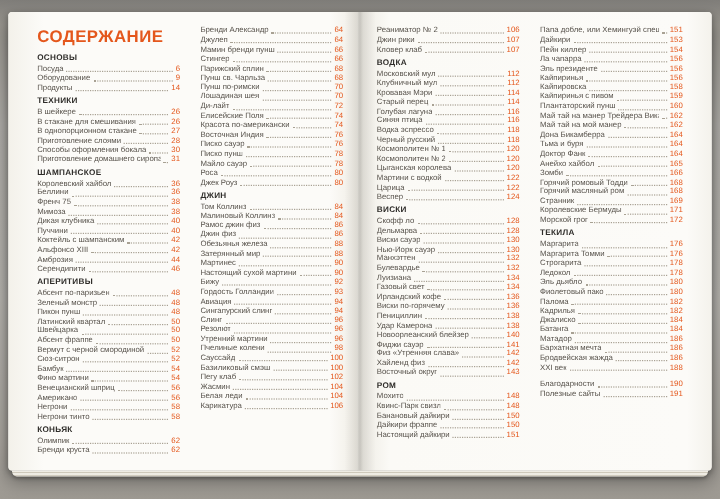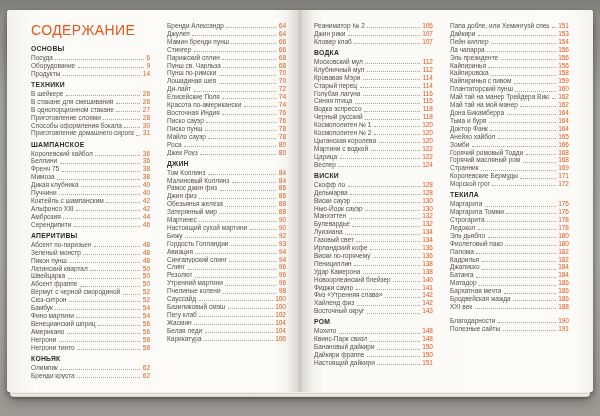--- a/index.html
+++ b/index.html
@@ -29,21 +29,21 @@
     background:linear-gradient(90deg,#f3f1ea 0%,#fcfbf8 10%,#fcfbf8 92%,#efece4 100%);
     padding:12px 12px 8px 24px;gap:17px;
   }
   .page.right{
     border-radius:0 3px 3px 0;
     background:linear-gradient(90deg,#ece9e1 0%,#fbfaf6 9%,#fcfbf8 93%,#f4f2ec 100%);
     padding:12px 24px 8px 16px;gap:17px;
   }
   .col{flex:1;min-width:0;}
   .toc-title{
-    color:#e4571c;font-size:14px;font-weight:normal;letter-spacing:.4px;
+    color:#e4571c;font-size:14px;font-weight:bold;letter-spacing:.4px;
     margin:0 0 7px 0;line-height:16px;
   }
   .sec{
     font-weight:bold;font-size:6.8px;line-height:8px;color:#2e2c29;
     letter-spacing:.25px;margin:3.2px 0 1px;
   }
   .col > .sec:first-child{margin-top:0;}
   .row{
     display:flex;align-items:flex-end;font-size:6.5px;line-height:7.9px;
     color:#56514a;white-space:nowrap;

